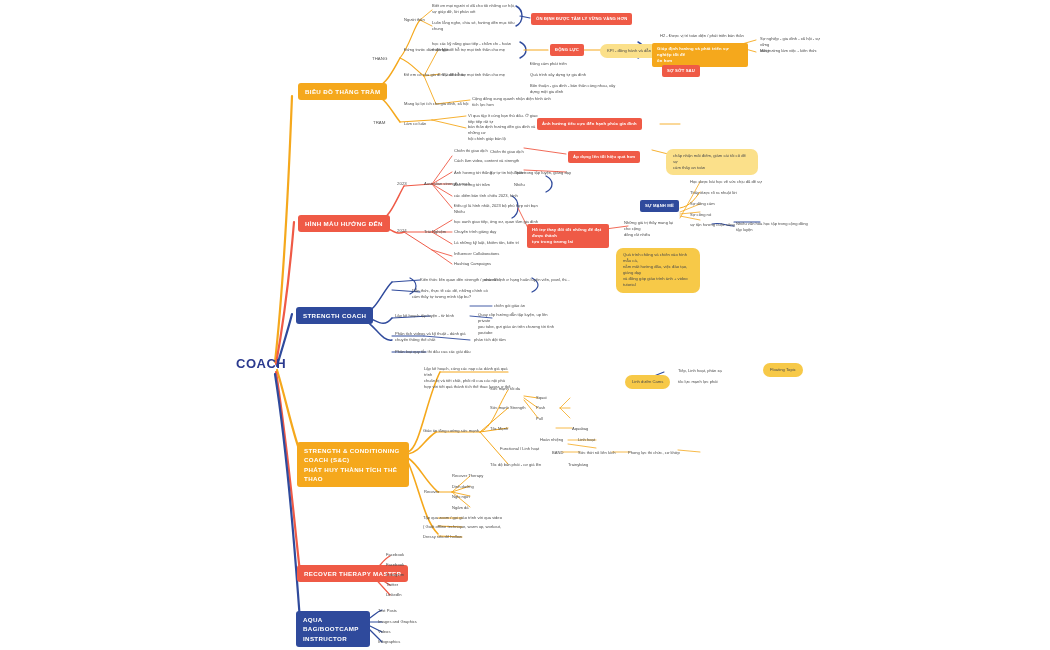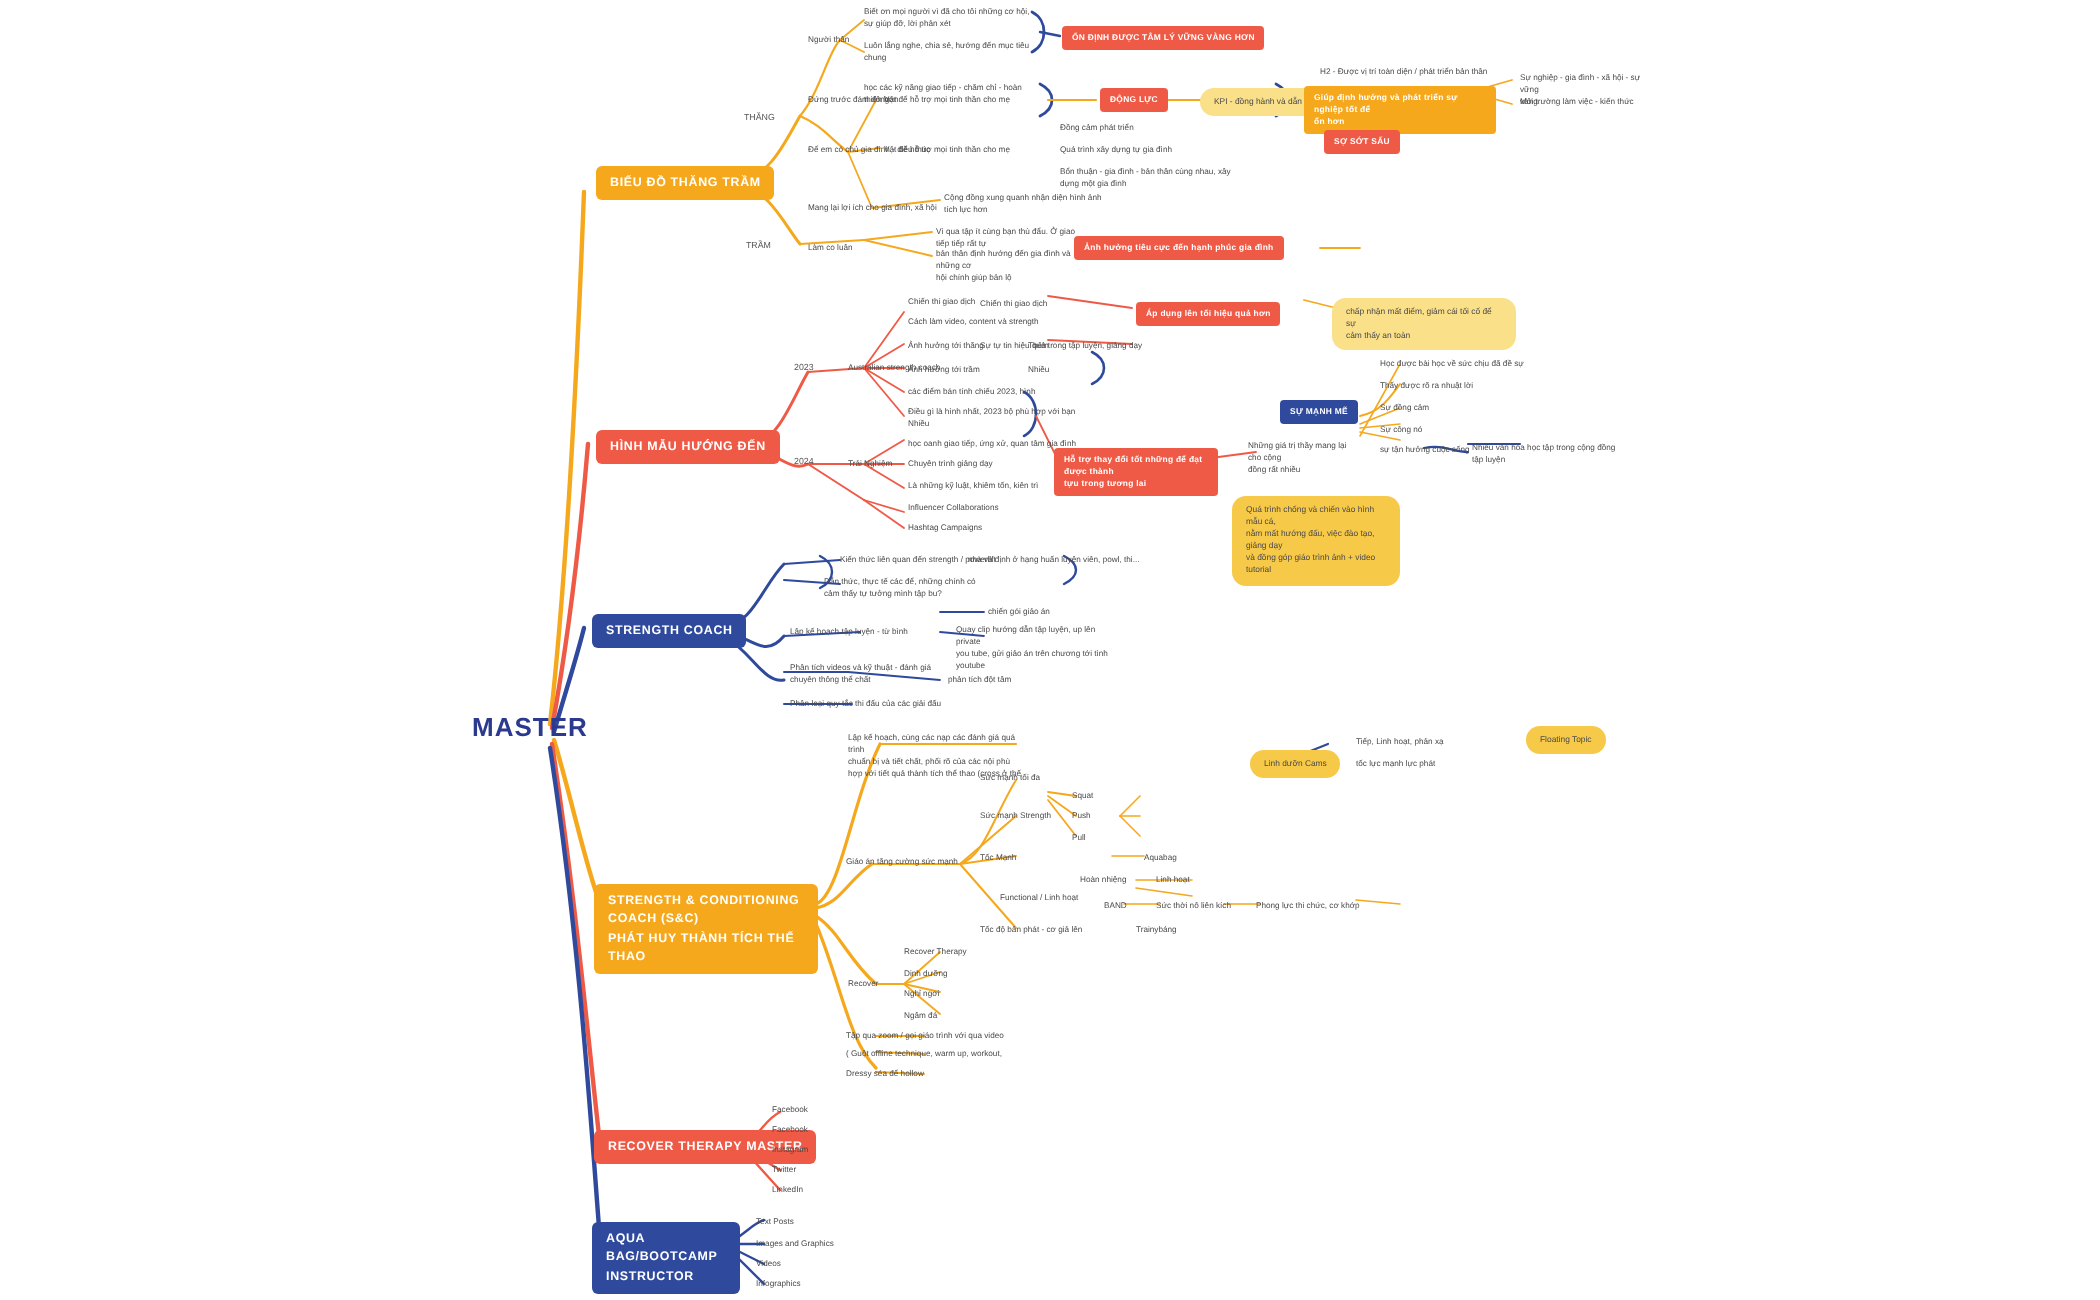--- a/index.html
+++ b/index.html
@@ -167,21 +167,21 @@
       <path d="M372,574 L390,585" stroke="#ef5a46" stroke-width="1.2"></path>
       <path d="M372,575 L390,595" stroke="#ef5a46" stroke-width="1.2"></path>
 
       <path d="M364,622 C374,616 376,612 382,610" stroke="#2f4a9c" stroke-width="1.2"></path>
       <path d="M364,622 L382,622" stroke="#2f4a9c" stroke-width="1.2"></path>
       <path d="M364,623 L382,632" stroke="#2f4a9c" stroke-width="1.2"></path>
       <path d="M364,624 L382,642" stroke="#2f4a9c" stroke-width="1.2"></path>
     </g>
   </svg>
 
-  <div class="node root" style="left:236px;top:356px;">MASTER</div>
+  <div class="node root" style="left:236px;top:356px;">COACH</div>
 
   <div class="node chip orange" style="left:298px;top:83px;">BIỂU ĐỒ THĂNG TRẦM</div>
   <div class="node chip red" style="left:298px;top:215px;">HÌNH MẪU HƯỚNG ĐẾN</div>
   <div class="node chip blue" style="left:296px;top:307px;">STRENGTH COACH</div>
   <div class="node chip orange" style="left:297px;top:442px;width:112px;">STRENGTH &amp; CONDITIONING COACH (S&amp;C)
 Phát huy thành tích thể thao</div>
   <div class="node chip red" style="left:297px;top:565px;">RECOVER THERAPY MASTER</div>
   <div class="node chip blue" style="left:296px;top:611px;width:74px;">AQUA BAG/BOOTCAMP
 INSTRUCTOR</div>
 

